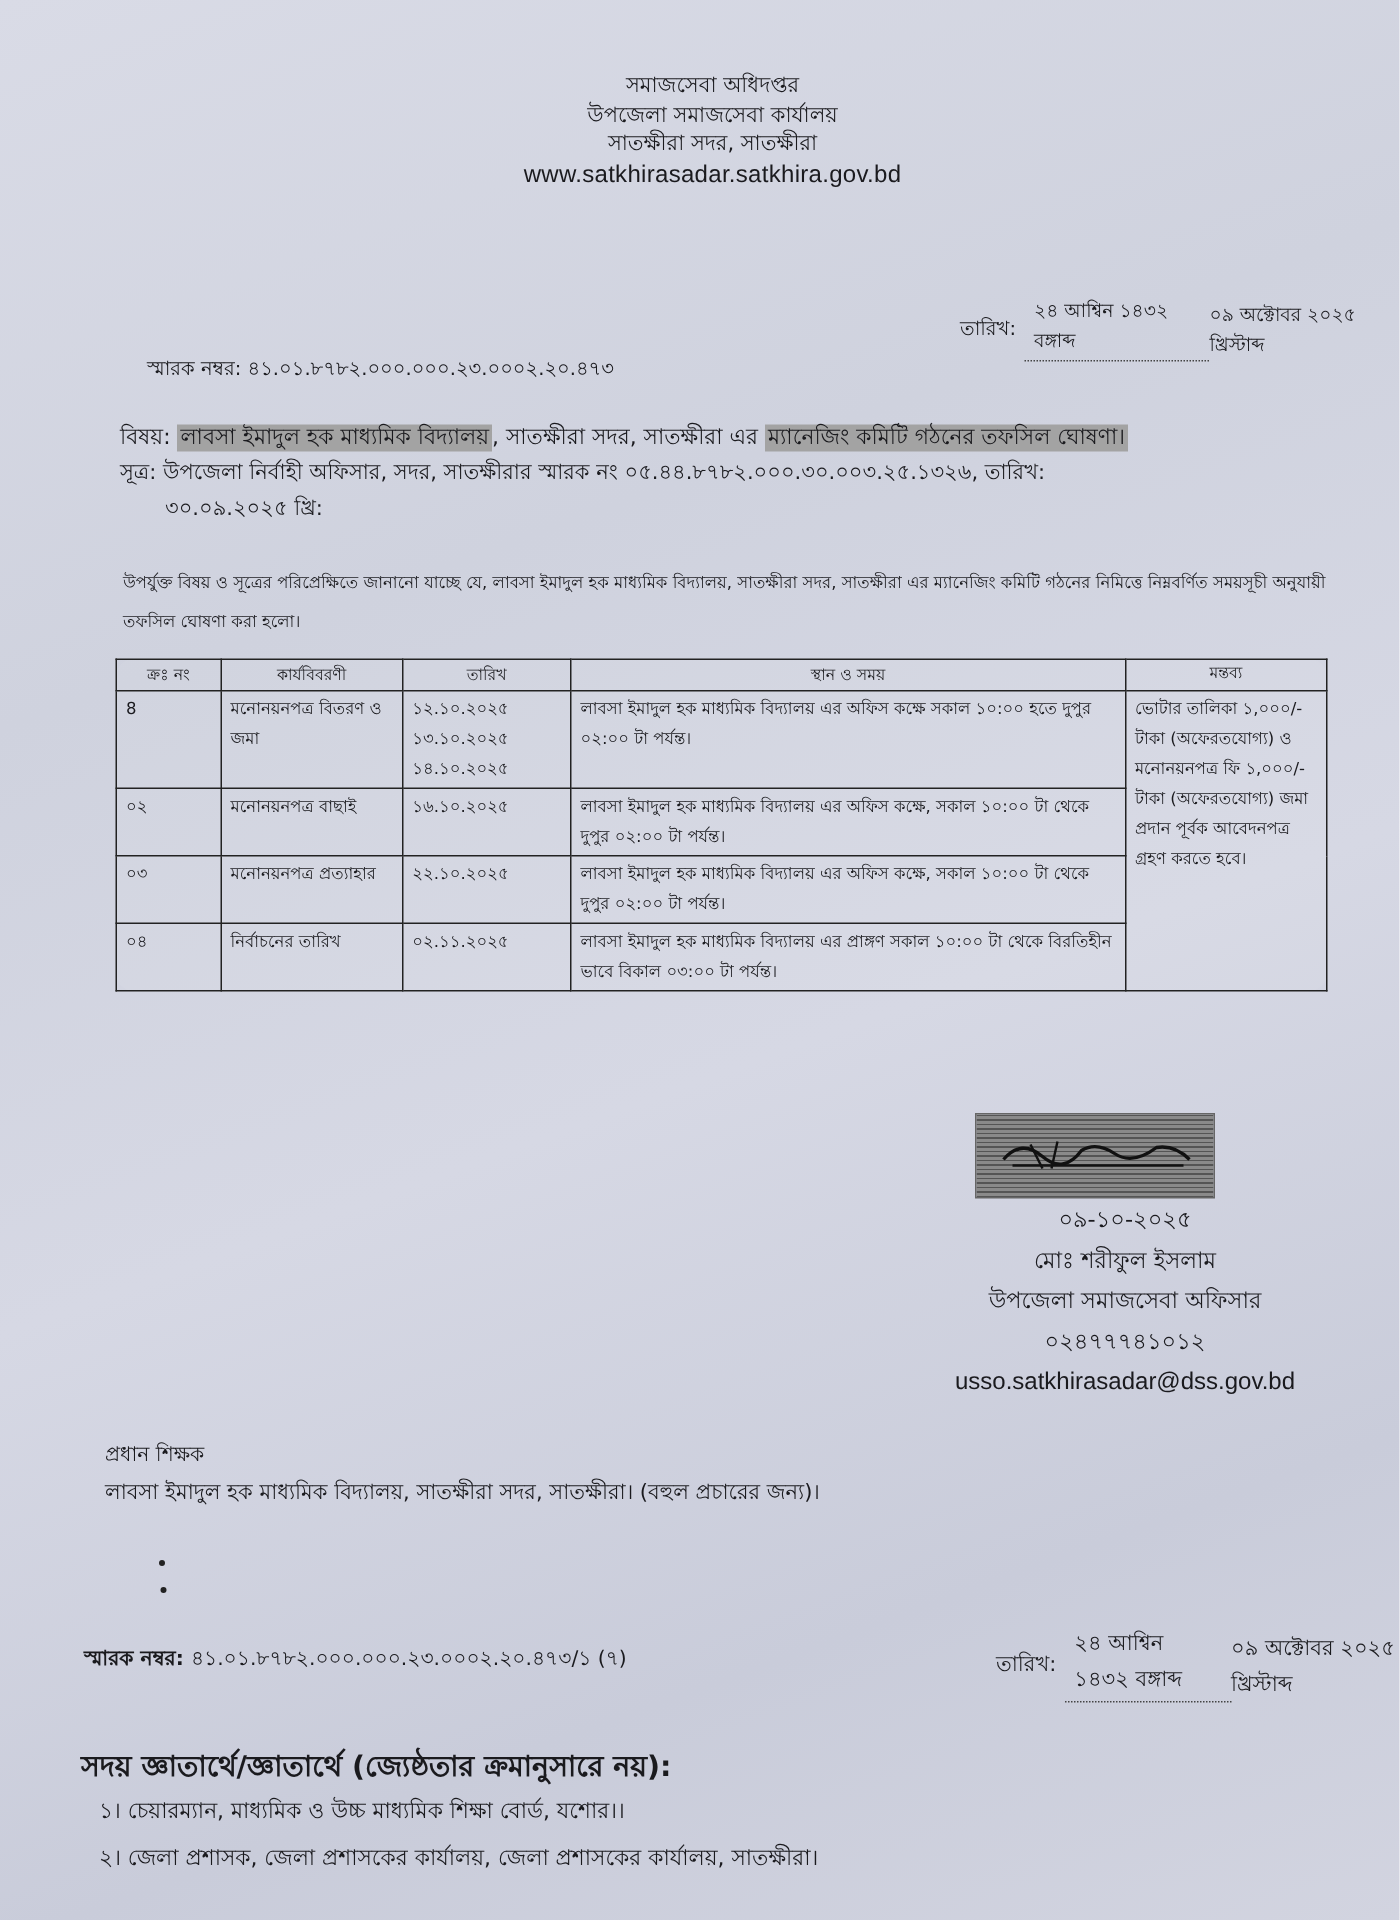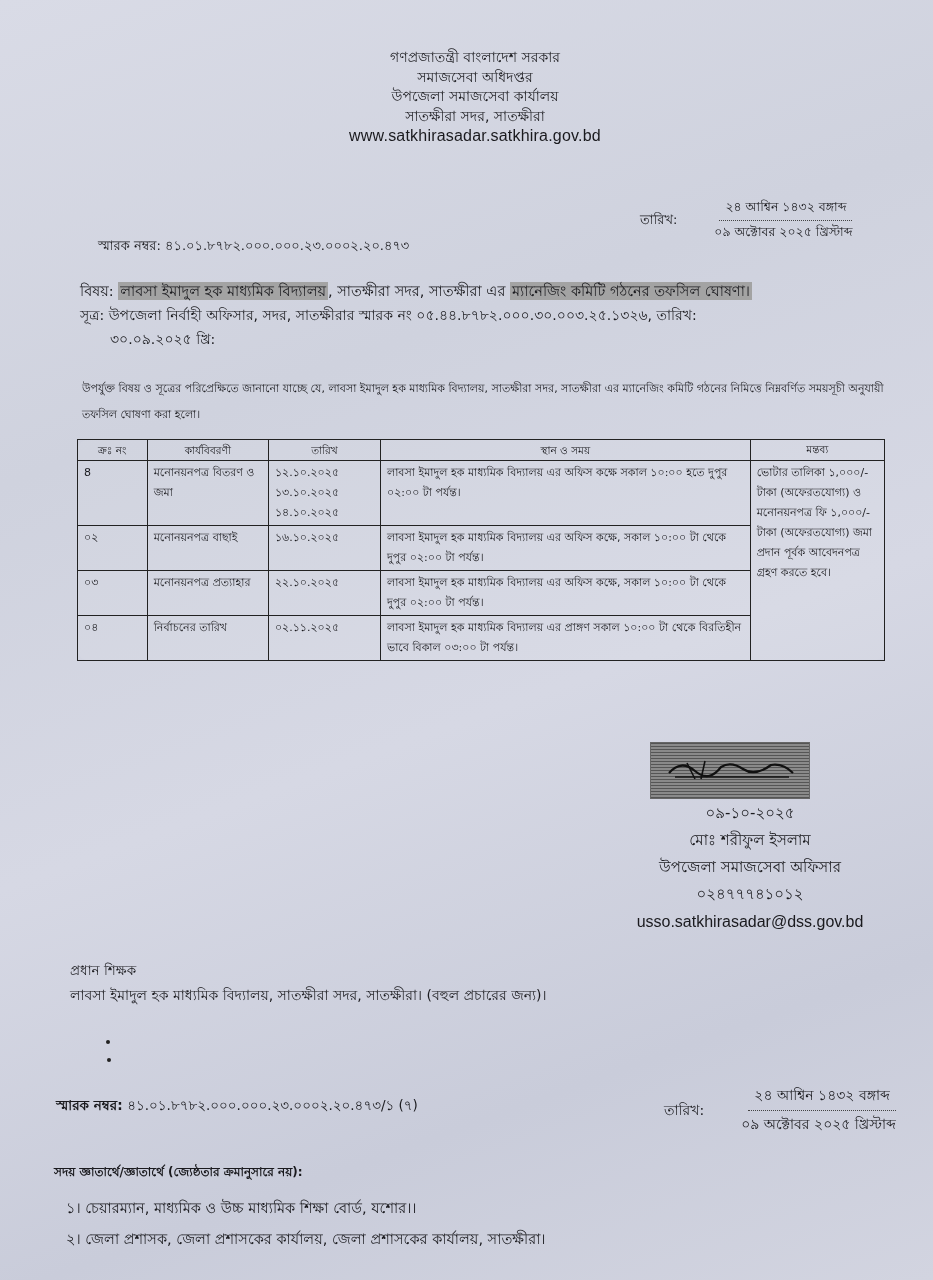--- a/index.html
+++ b/index.html
@@ -10,21 +10,21 @@
     color: #1a1a1e;
   }
   .abs { position: absolute; }
   .center { text-align: center; }
   .hdr { left: 300px; width: 350px; top: 48px; font-size: 14px; line-height: 19.5px; }
   .hdr .url { font-family: "Liberation Sans", sans-serif; font-size: 16px; letter-spacing: 0.2px; }
 
   .memo { font-size: 13px; margin-left: 14px; }
   .date-block { font-size: 12.5px; display: flex; align-items: center; }
   .date-block .lbl { margin-right: 6px; font-size: 13px; }
-  .date-block .stack { display: flex; flex-direction: column; align-items: flex-end; margin-left: 31px; }
+  .date-block .stack { display: flex; flex-direction: row; align-items: center; }
   .date-block .stack .top { border-bottom: 1px dotted #444; padding: 0 6px 2px; }
   .date-block .stack .bot { padding-top: 2px; }
 
   .subject { left: 80px; top: 280px; font-size: 14.5px; width: 790px; }
   .hl { background: #a3a3a3; padding: 1px 2px; }
   .ref { left: 80px; top: 303px; font-size: 14px; width: 790px; line-height: 24px; }
   .ref .indent { padding-left: 30px; }
 
   .para { left: 82px; top: 376px; font-size: 11px; width: 810px; line-height: 26px; }
 
@@ -43,29 +43,28 @@
     left: 650px; top: 742px; width: 158px; height: 55px;
     background: repeating-linear-gradient(0deg, #555 0, #555 1px, #8a8a8a 1px, #8a8a8a 3px);
     border: 1px solid #666;
   }
   .sign-img svg { position: absolute; left: 10px; top: 6px; }
   .sign { left: 590px; width: 320px; top: 800px; font-size: 15px; line-height: 27px; }
   .sign .email { font-family: "Liberation Sans", sans-serif; font-size: 16px; }
 
   .to { left: 70px; top: 960px; font-size: 14px; line-height: 30px; }
   .memo2 { left: 56px; top: 1095px; font-size: 13.5px; font-weight: bold; }
-  .cc-head { left: 54px; top: 1163px; font-size: 12px; font-weight: bold; text-align: right; }
+  .cc-head { left: 54px; top: 1163px; font-size: 19px; font-weight: bold; text-align: right; }
   .cc-list { left: 66px; top: 1193px; font-size: 14.5px; line-height: 31px; }
   .dot { width: 4px; height: 4px; border-radius: 50%; background: #222; }
 </style>
 </head>
 <body>
 
 <div class="abs hdr center">
-  <div>গণপ্রজাতন্ত্রী বাংলাদেশ সরকার</div>
   <div>সমাজসেবা অধিদপ্তর</div>
   <div>উপজেলা সমাজসেবা কার্যালয়</div>
   <div>সাতক্ষীরা সদর, সাতক্ষীরা</div>
   <div class="url">www.satkhirasadar.satkhira.gov.bd</div>
 </div>
 
 <div class="abs memo" style="left:84px; top:236px;">
   <span>স্মারক নম্বর:</span>
   <span>৪১.০১.৮৭৮২.০০০.০০০.২৩.০০০২.২০.৪৭৩</span>
 </div>

